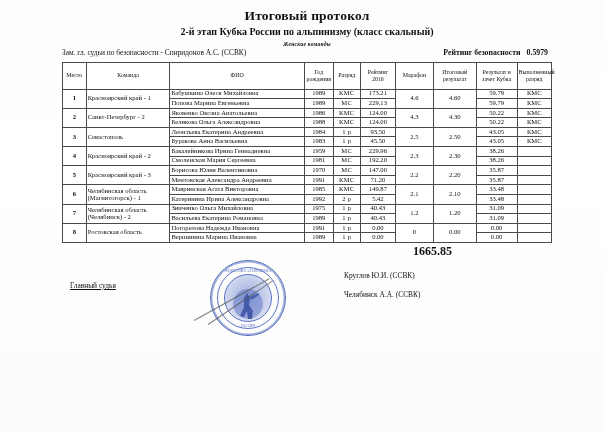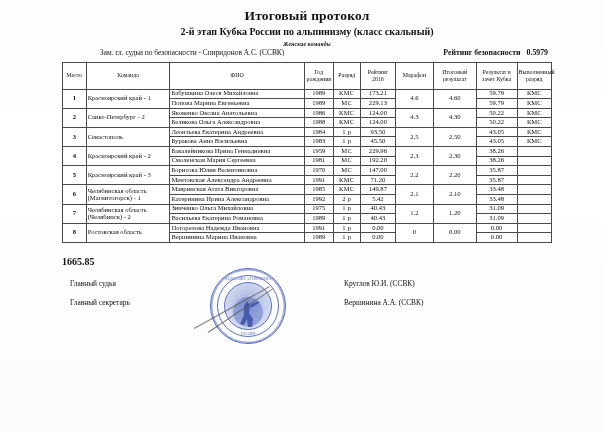--- a/index.html
+++ b/index.html
@@ -55,21 +55,20 @@
     position: relative;
     height: 13px;
     margin-top: 1px;
   }
   .meta-left {
     position: absolute;
     left: 0;
     top: 0;
     font-size: 7.4px;
     white-space: nowrap;
-    margin-left: 38px;
   }
   .meta-right {
     position: absolute;
     right: 4px;
     top: 0;
     font-size: 7.8px;
     font-weight: bold;
     white-space: nowrap;
   }
   .meta-right .rating-val {
@@ -130,37 +129,38 @@
   .col-fio      { width: 125px; }
   .col-year     { width: 27px; }
   .col-rank     { width: 25px; }
   .col-r2016    { width: 33px; }
   .col-marathon { width: 35px; }
   .col-total    { width: 40px; }
   .col-cup      { width: 38px; }
   .col-earned   { width: 32px; }
 
   .total-line {
-    text-align: left;
-    font-size: 10px;
-    font-weight: bold;
-    margin-top: 13px;
+    text-align: right;
+    font-size: 12px;
+    font-weight: bold;
+    margin-top: 1px;
     padding-right: 100px;
   }
   .signatures {
     position: relative;
     margin-top: 7px;
     height: 60px;
   }
   .sig-left {
     position: absolute;
     left: 8px;
-    top: 0;
+    top: 10px;
     font-size: 7.4px;
     line-height: 2.6;
+    text-decoration: underline;
   }
   .sig-right {
     position: absolute;
     left: 282px;
     top: 0;
     font-size: 7.4px;
     line-height: 2.6;
   }
   .stamp-wrap {
     position: absolute;
@@ -430,39 +430,38 @@
             <td class="c-earned"></td>
           </tr>
         </tbody>
     </table>
 
     <div class="total-line">1665.85</div>
 
     <div class="signatures">
       <div class="sig-left">
         <div>Главный судья</div>
-        <div>Главный секретарь</div>
       </div>
 
       <div class="stamp-wrap">
         <div class="stamp">
           <div class="ring2"></div>
           <div class="ring3"></div>
           <div class="stamp-text-top">ФЕДЕРАЦИЯ АЛЬПИНИЗМА</div>
           <div class="stamp-text-bottom">РОССИИ</div>
           <svg class="inner-fig" viewBox="0 0 34 34">
             <circle cx="17" cy="17" r="15" fill="rgba(55,85,185,0.45)"></circle>
             <path d="M16 6 l3 5 l-1 7 l4 6 l-1 8 l-4 0 l-1 -8 l-3 6 l-4 -1 l4 -9 l0 -9 z" fill="rgba(30,55,150,0.85)"></path>
             <path d="M19 10 l8 -4 l1 2 l-8 5 z" fill="rgba(30,55,150,0.8)"></path>
           </svg>
         </div>
         <div class="pen-line pen1"></div>
         <div class="pen-line pen2"></div>
       </div>
 
       <div class="sig-right">
         <div>Круглов Ю.И. (ССВК)</div>
-        <div>Вершинина А.А. (ССВК)</div>
+        <div>Челябинск А.А. (ССВК)</div>
       </div>
     </div>
 
   </div>
 </div>
 
 </body></html>

